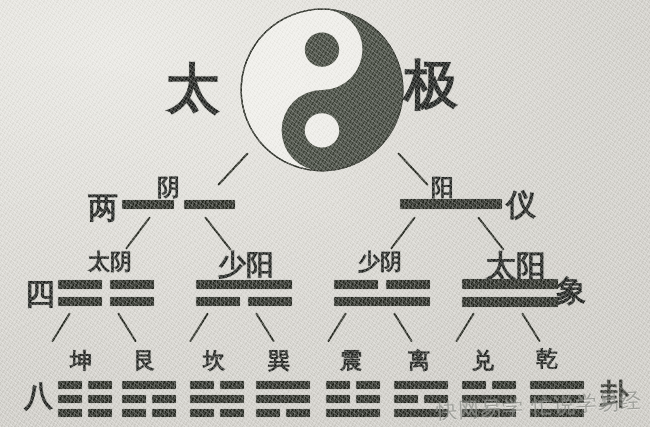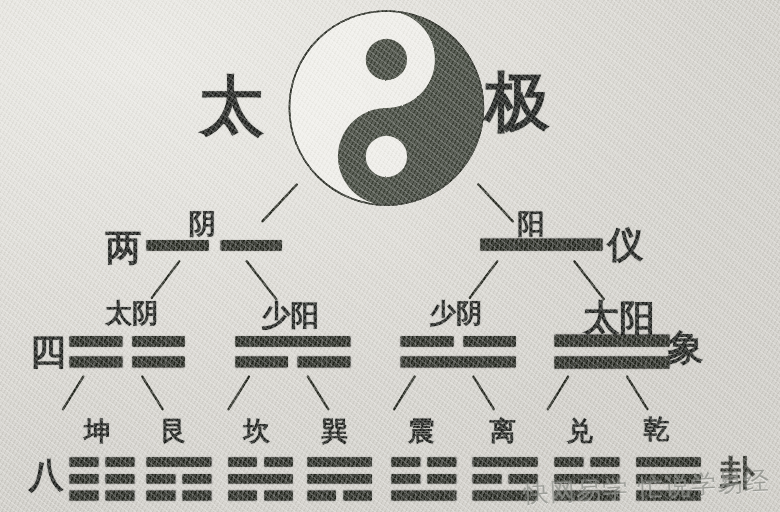--- a/index.html
+++ b/index.html
@@ -99,21 +99,21 @@
 
   <div class="conn" style="left:150px;top:216px;width:40px;transform:rotate(127deg);"></div>
   <div class="conn" style="left:205px;top:216px;width:42px;transform:rotate(52deg);"></div>
   <div class="conn" style="left:415px;top:216px;width:40px;transform:rotate(127deg);"></div>
   <div class="conn" style="left:478px;top:216px;width:42px;transform:rotate(52deg);"></div>
 
   <div class="han" style="left:25px;top:279px;font-size:30px;">四</div>
   <div class="han" style="left:556px;top:276px;font-size:30px;">象</div>
 
   <div class="han" style="left:88px;top:251px;font-size:22px;">太阴</div>
-  <div class="han" style="left:218px;top:251px;font-size:24px;">少阳</div>
+  <div class="han" style="left:218px;top:251px;font-size:28px;">少阳</div>
   <div class="han" style="left:358px;top:251px;font-size:22px;">少阴</div>
   <div class="han" style="left:486px;top:251px;font-size:30px;">太阳</div>
 
   <div>
     <div class="bar" style="left:58px;top:280px;width:44px;height:9px;"></div>
     <div class="bar" style="left:110px;top:280px;width:44px;height:9px;"></div>
     <div class="bar" style="left:58px;top:297px;width:44px;height:9px;"></div>
     <div class="bar" style="left:110px;top:297px;width:44px;height:9px;"></div>
   </div>
 

